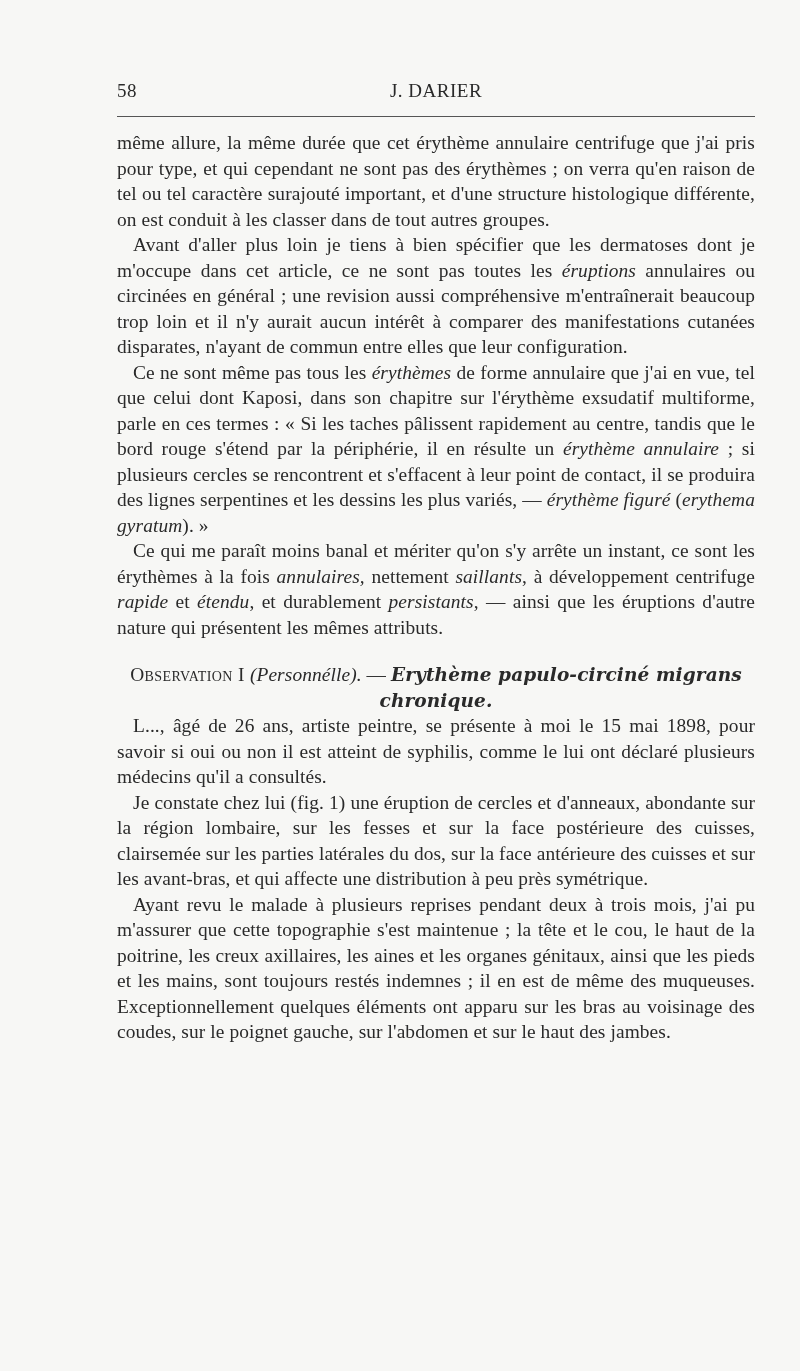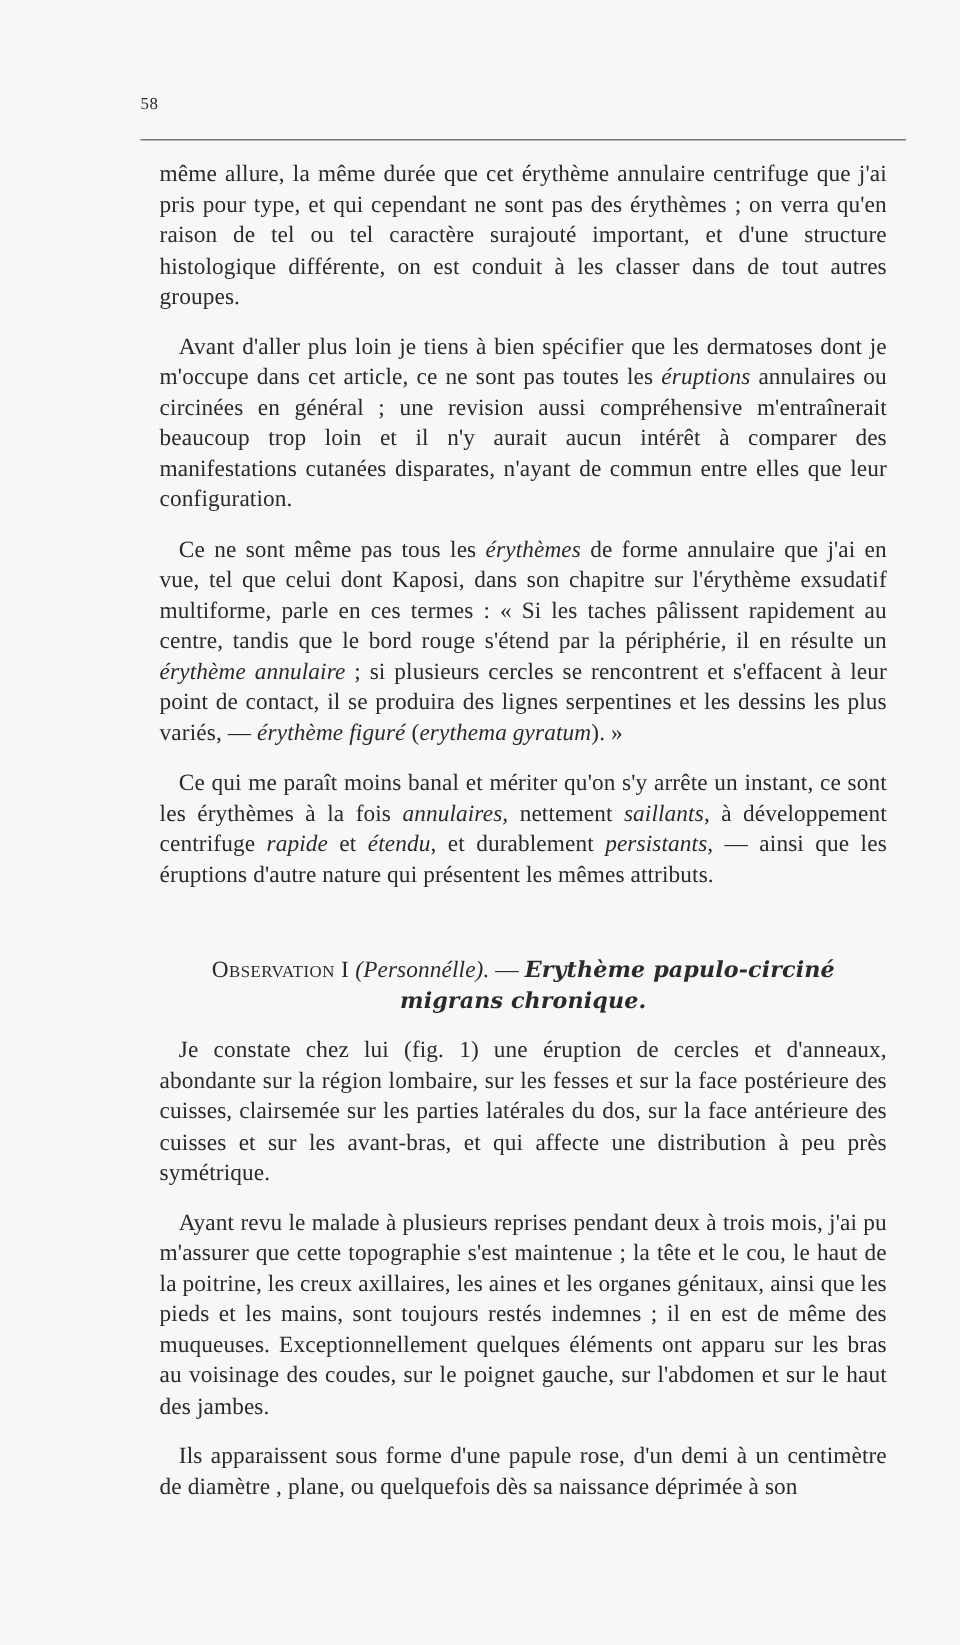--- a/index.html
+++ b/index.html
@@ -17,21 +17,21 @@
     }
     .page {
       position: absolute;
       left: 117px;
       top: 80px;
       width: 638px;
     }
     .running-head {
       position: relative;
       height: 24px;
-      font-size: 14px;
+      font-size: 19px;
       letter-spacing: 0.5px;
     }
     .page-number {
       position: absolute;
       left: 0;
       top: 0;
     }
     .running-title {
       position: absolute;
       left: 0;
@@ -46,21 +46,21 @@
       height: 0;
     }
     .body-text {
       margin-top: 13px;
       font-size: 19.4px;
       line-height: 25.5px;
       text-align: justify;
       letter-spacing: 0.1px;
     }
     .body-text p {
-      margin: 16px;
+      margin: 0;
       text-indent: 0;
     }
     .body-text p.indent {
       text-indent: 16px;
       font-family: Liberation Serif, serif;
     }
     .body-text p.continued {
       text-indent: 0;
     }
     .body-text em {
@@ -86,30 +86,31 @@
       font-family: "DejaVu Serif", "Liberation Serif", serif;
       font-size: 18.5px;
     }
   </style>
 </head>
 <body>
 
 <div class="page">
   <div class="running-head">
     <span class="page-number">58</span>
+    <span class="running-title">J. DARIER</span>
   </div>
   <hr class="head-rule">
 
   <div class="body-text">
     <p class="continued"><span>même allure, la même durée que cet érythème annulaire centrifuge que j'ai pris pour type, et qui cependant ne sont pas des érythèmes ; on verra qu'en raison de tel ou tel caractère surajouté important, et d'une structure histologique différente, on est conduit à les classer dans de tout autres groupes.</span></p>
     <p class="indent"><span>Avant d'aller plus loin je tiens à bien spécifier que les dermatoses dont je m'occupe dans cet article, ce ne sont pas toutes les </span><em>éruptions</em><span> annulaires ou circinées en général ; une revision aussi compréhensive m'entraînerait beaucoup trop loin et il n'y aurait aucun intérêt à comparer des manifestations cutanées disparates, n'ayant de commun entre elles que leur configuration.</span></p>
     <p class="indent"><span>Ce ne sont même pas tous les </span><em>érythèmes</em><span> de forme annulaire que j'ai en vue, tel que celui dont Kaposi, dans son chapitre sur l'érythème exsudatif multiforme, parle en ces termes : « Si les taches pâlissent rapidement au centre, tandis que le bord rouge s'étend par la périphérie, il en résulte un </span><em>érythème annulaire</em><span> ; si plusieurs cercles se rencontrent et s'effacent à leur point de contact, il se produira des lignes serpentines et les dessins les plus variés, — </span><em>érythème figuré</em><span> (</span><em>erythema gyratum</em><span>). »</span></p>
     <p class="indent"><span>Ce qui me paraît moins banal et mériter qu'on s'y arrête un instant, ce sont les érythèmes à la fois </span><em>annulaires,</em><span> nettement </span><em>saillants</em><span>, à développement centrifuge </span><em>rapide</em><span> et </span><em>étendu</em><span>, et durablement </span><em>persistants</em><span>, — ainsi que les éruptions d'autre nature qui présentent les mêmes attributs.</span></p>
 
     <div class="spacer"></div>
 
     <p class="obs-heading"><span class="obs-label">Observation I</span> <em>(Personnélle).</em><span> — </span><span class="obs-title">Erythème papulo-circiné migrans chronique.</span></p>
 
+    <p class="indent"><span>L..., âgé de 26 ans, artiste peintre, se présente à moi le 15 mai 1898, pour savoir si oui ou non il est atteint de syphilis, comme le lui ont déclaré plusieurs médecins qu'il a consultés.</span></p>
     <p class="indent"><span>Je constate chez lui (fig. 1) une éruption de cercles et d'anneaux, abondante sur la région lombaire, sur les fesses et sur la face postérieure des cuisses, clairsemée sur les parties latérales du dos, sur la face antérieure des cuisses et sur les avant-bras, et qui affecte une distribution à peu près symétrique.</span></p>
     <p class="indent"><span>Ayant revu le malade à plusieurs reprises pendant deux à trois mois, j'ai pu m'assurer que cette topographie s'est maintenue ; la tête et le cou, le haut de la poitrine, les creux axillaires, les aines et les organes génitaux, ainsi que les pieds et les mains, sont toujours restés indemnes ; il en est de même des muqueuses. Exceptionnellement quelques éléments ont apparu sur les bras au voisinage des coudes, sur le poignet gauche, sur l'abdomen et sur le haut des jambes.</span></p>
-    <p class="indent"><span>Ils apparaissent sous forme d'une papule rose, d'un demi à un centimètre de diamètre , plane, ou quelquefois dès sa naissance déprimée à son</span></p>
   </div>
 </div>
 
 </body></html>

